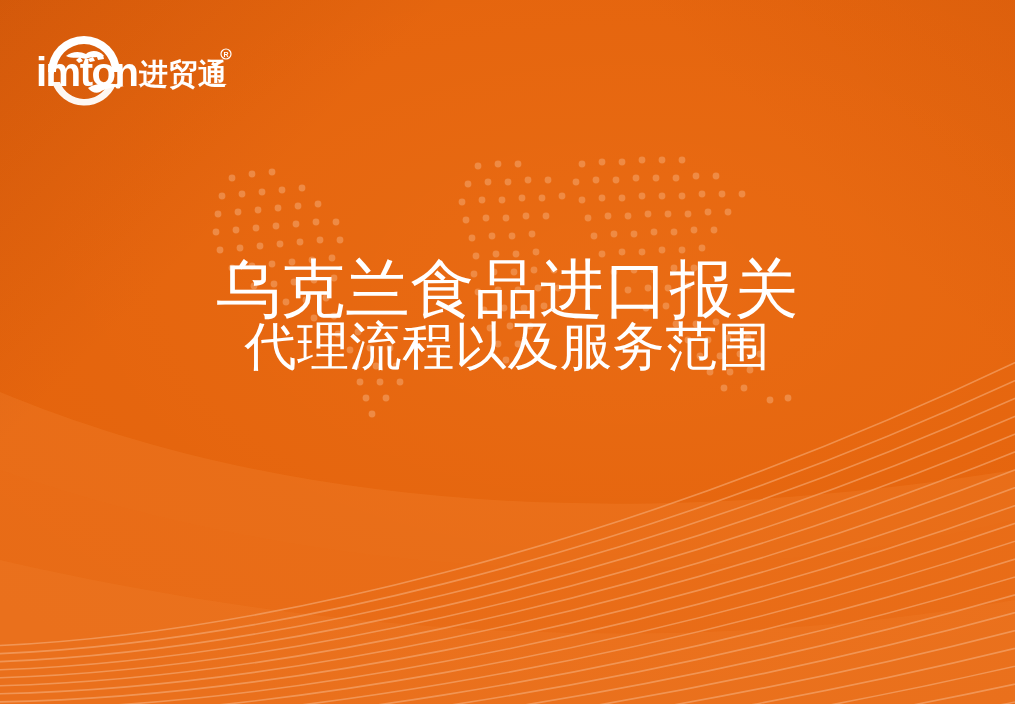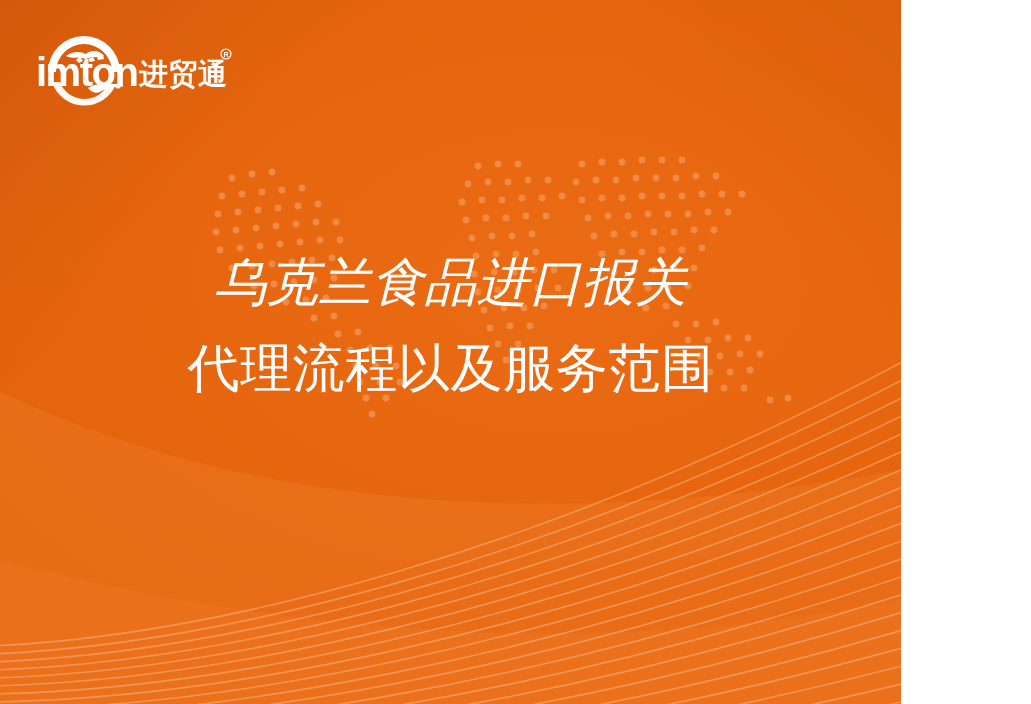--- a/index.html
+++ b/index.html
@@ -3,21 +3,21 @@
 <meta charset="utf-8">
 <title>Imton Banner</title>
 <style>
   html, body {
     margin: 0;
     padding: 0;
     background: #ffffff;
   }
   .banner {
     position: relative;
-    width: 901px;
+    width: 1015px;
     height: 704px;
     overflow: hidden;
     background: #a21caf;
     font-family: "Liberation Serif", "DejaVu Serif", serif;
     user-select: none;
   }
 
   
   .bg-base {
     position: absolute;
@@ -75,24 +75,22 @@
     pointer-events: none;
   }
   .headline .line {
     display: block;
     white-space: nowrap;
     font-weight: 400;
     letter-spacing: 0.012em;
     text-rendering: geometricPrecision;
   }
   .headline .line-1 {
-    font-size: 52px;
+    font-size: 64px;
     line-height: 1.0;
-    margin-bottom: 34px;
-    font-style: italic;
   }
   .headline .line-2 {
     font-size: 52px;
     line-height: 1.0;
   }
 </style>
 </head>
 <body>
 
 <div class="banner">

